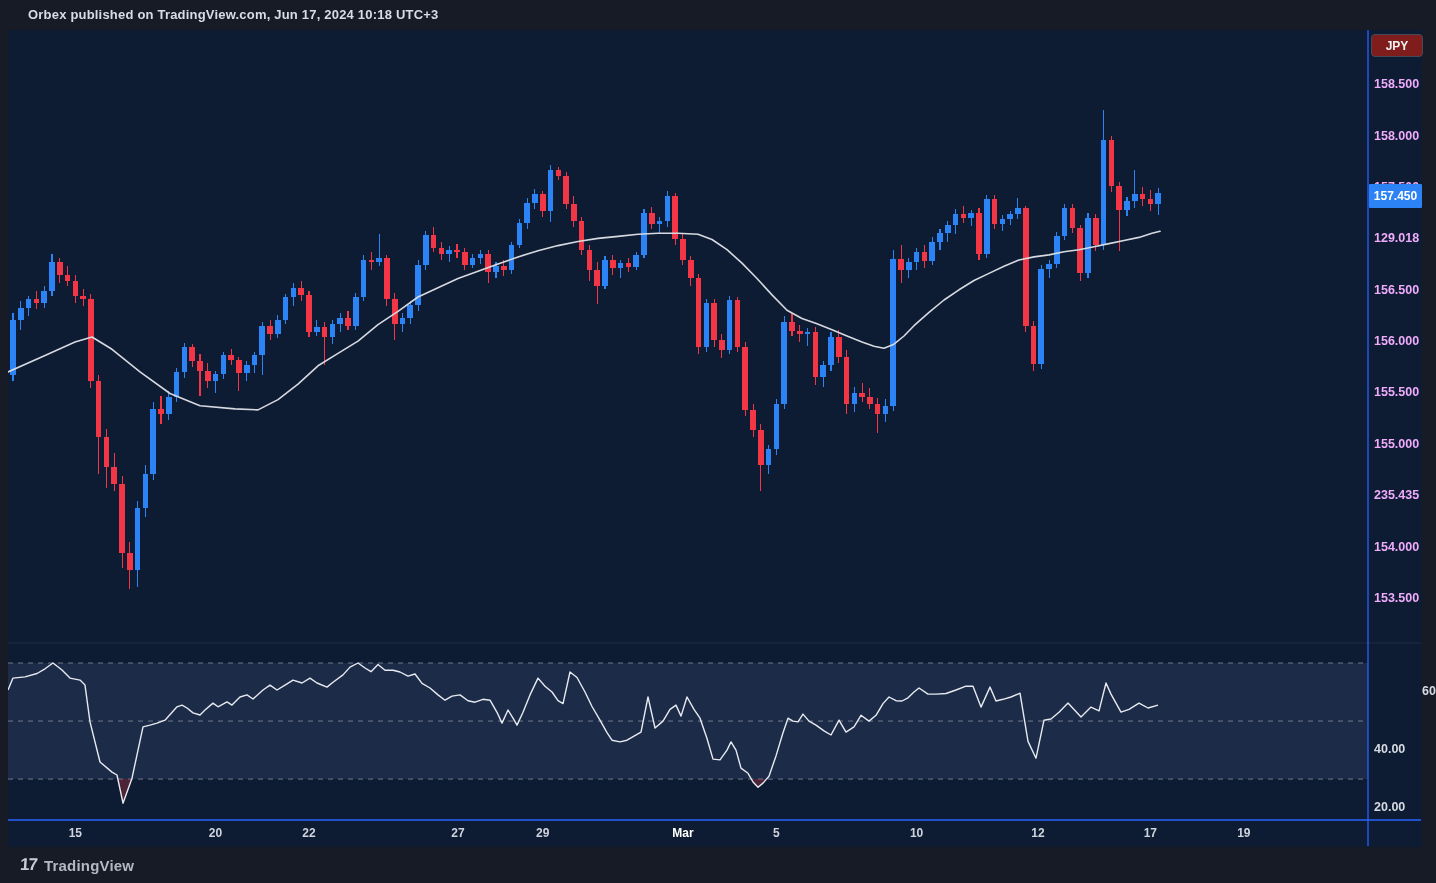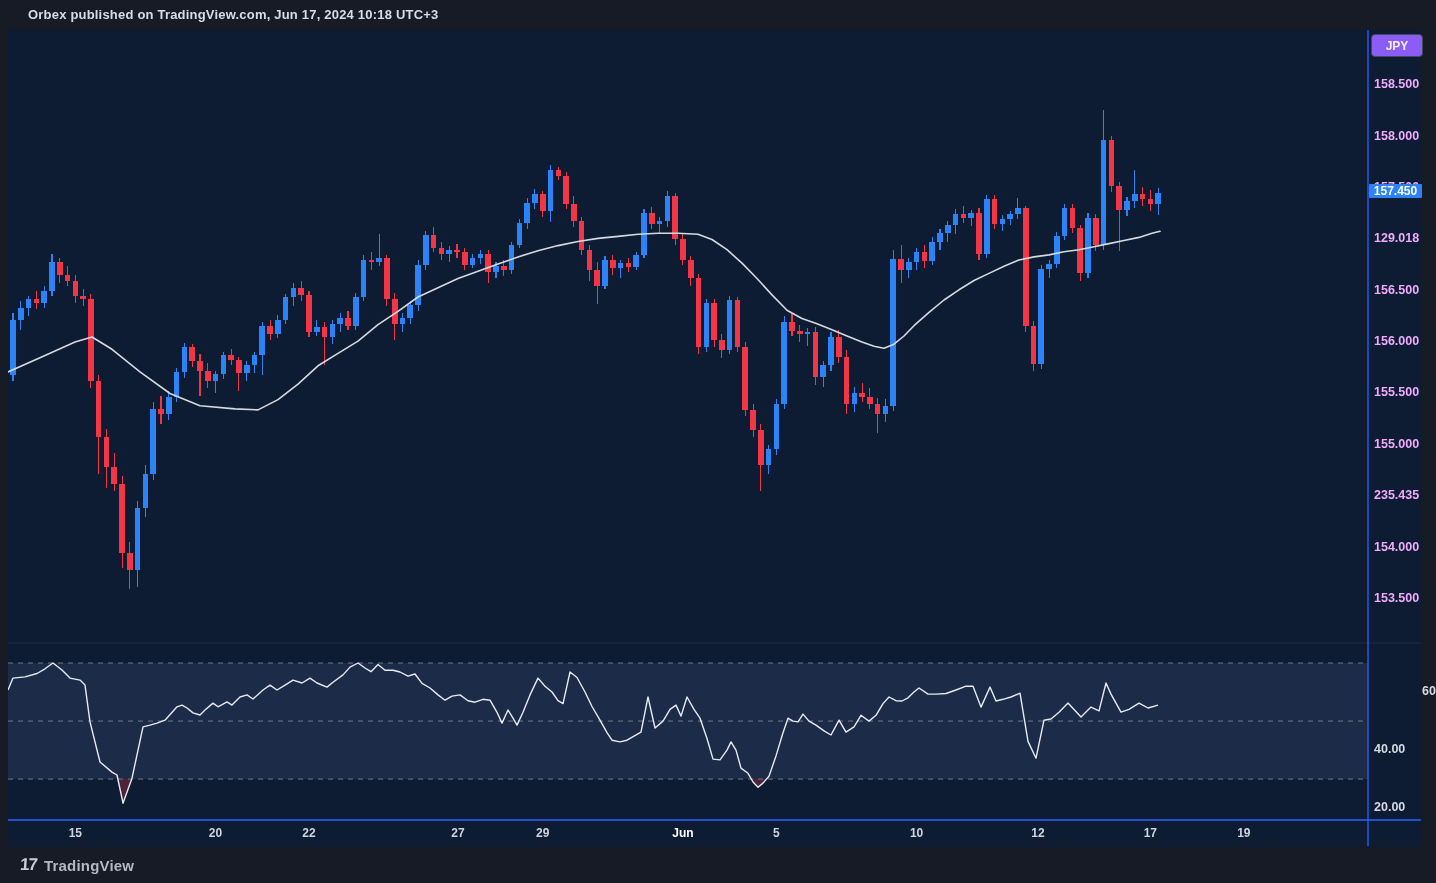--- a/index.html
+++ b/index.html
@@ -5,24 +5,24 @@
   html,body{margin:0;padding:0;width:1436px;height:883px;overflow:hidden;
     font-family:"Liberation Sans",sans-serif;background:#171b26;}
   #header{position:absolute;left:0;top:0;width:1436px;height:30px;}
   #header .title{position:absolute;left:28px;top:7px;font-size:13px;font-weight:700;color:#d9dce5;letter-spacing:.2px;}
   #widget{position:absolute;left:8px;top:30px;width:1414px;height:817px;background:#0d1c33;}
   #canvas{position:absolute;left:0;top:0;}
   .ptick{position:absolute;left:1366px;width:54px;font-size:12.5px;font-weight:600;color:#f0abfc;}
   .rtick{position:absolute;left:1366px;width:54px;font-size:12.5px;font-weight:600;color:#d7dae2;}
   .ttick{position:absolute;top:796px;width:44px;text-align:center;font-size:12px;font-weight:600;color:#cfd3dd;}
   .ttick.bold{font-weight:800;color:#ffffff;}
-  #jpybtn{position:absolute;left:1363px;top:4px;width:50px;height:21px;background:#8b5cf6;
+  #jpybtn{position:absolute;left:1363px;top:4px;width:50px;height:21px;background:#7f1d1d;
     border:1px solid #454a57;border-radius:4px;color:#f0f1f4;font-size:12px;font-weight:700;
     display:flex;align-items:center;justify-content:center;cursor:pointer;}
-  #badge{position:absolute;left:1361px;width:53px;height:14px;color:#fff;font-size:12px;font-weight:700;
+  #badge{position:absolute;left:1361px;width:53px;height:24px;color:#fff;font-size:12px;font-weight:700;
     display:flex;align-items:center;justify-content:center;border-radius:1px;}
   #tvlogo{position:absolute;left:20px;top:855px;display:flex;align-items:center;gap:7px;cursor:pointer;}
   #tvlogo .glyph{font-size:17px;font-weight:800;color:#c9cdd7;letter-spacing:-1px;transform:skewX(-4deg);}
   #tvlogo .word{font-size:15px;font-weight:700;color:#b4b8c2;letter-spacing:.2px;}
 </style>
 </head>
 <body style="background: rgb(23, 27, 38);">
 
 <div id="header">
   <div class="title">Orbex published on TradingView.com, Jun 17, 2024 10:18 UTC+3</div>
@@ -361,21 +361,21 @@
       <div class="rtick" style="top: 654.038px; margin-left: 48px;">60.00</div>
       <div class="rtick" style="top: 712.07px;">40.00</div>
       <div class="rtick" style="top: 770.103px;">20.00</div>
     </div>
   <div id="time-axis">
       <div class="ttick" style="left: 45.32px;">15</div>
       <div class="ttick" style="left: 185.54px;">20</div>
       <div class="ttick" style="left: 279.02px;">22</div>
       <div class="ttick" style="left: 428px;">27</div>
       <div class="ttick" style="left: 512.72px;">29</div>
-      <div class="ttick bold" style="left: 652.94px;">Jun</div>
+      <div class="ttick bold" style="left: 652.94px;">Mar</div>
       <div class="ttick" style="left: 746.42px;">5</div>
       <div class="ttick" style="left: 886.64px;">10</div>
       <div class="ttick" style="left: 1008px;">12</div>
       <div class="ttick" style="left: 1120.34px;">17</div>
       <div class="ttick" style="left: 1213.82px;">19</div>
     </div>
   <div id="jpybtn">JPY</div>
   <div id="badge" style="background: rgb(44, 131, 246); top: 154.261px;">157.450</div>
 </div>
 

